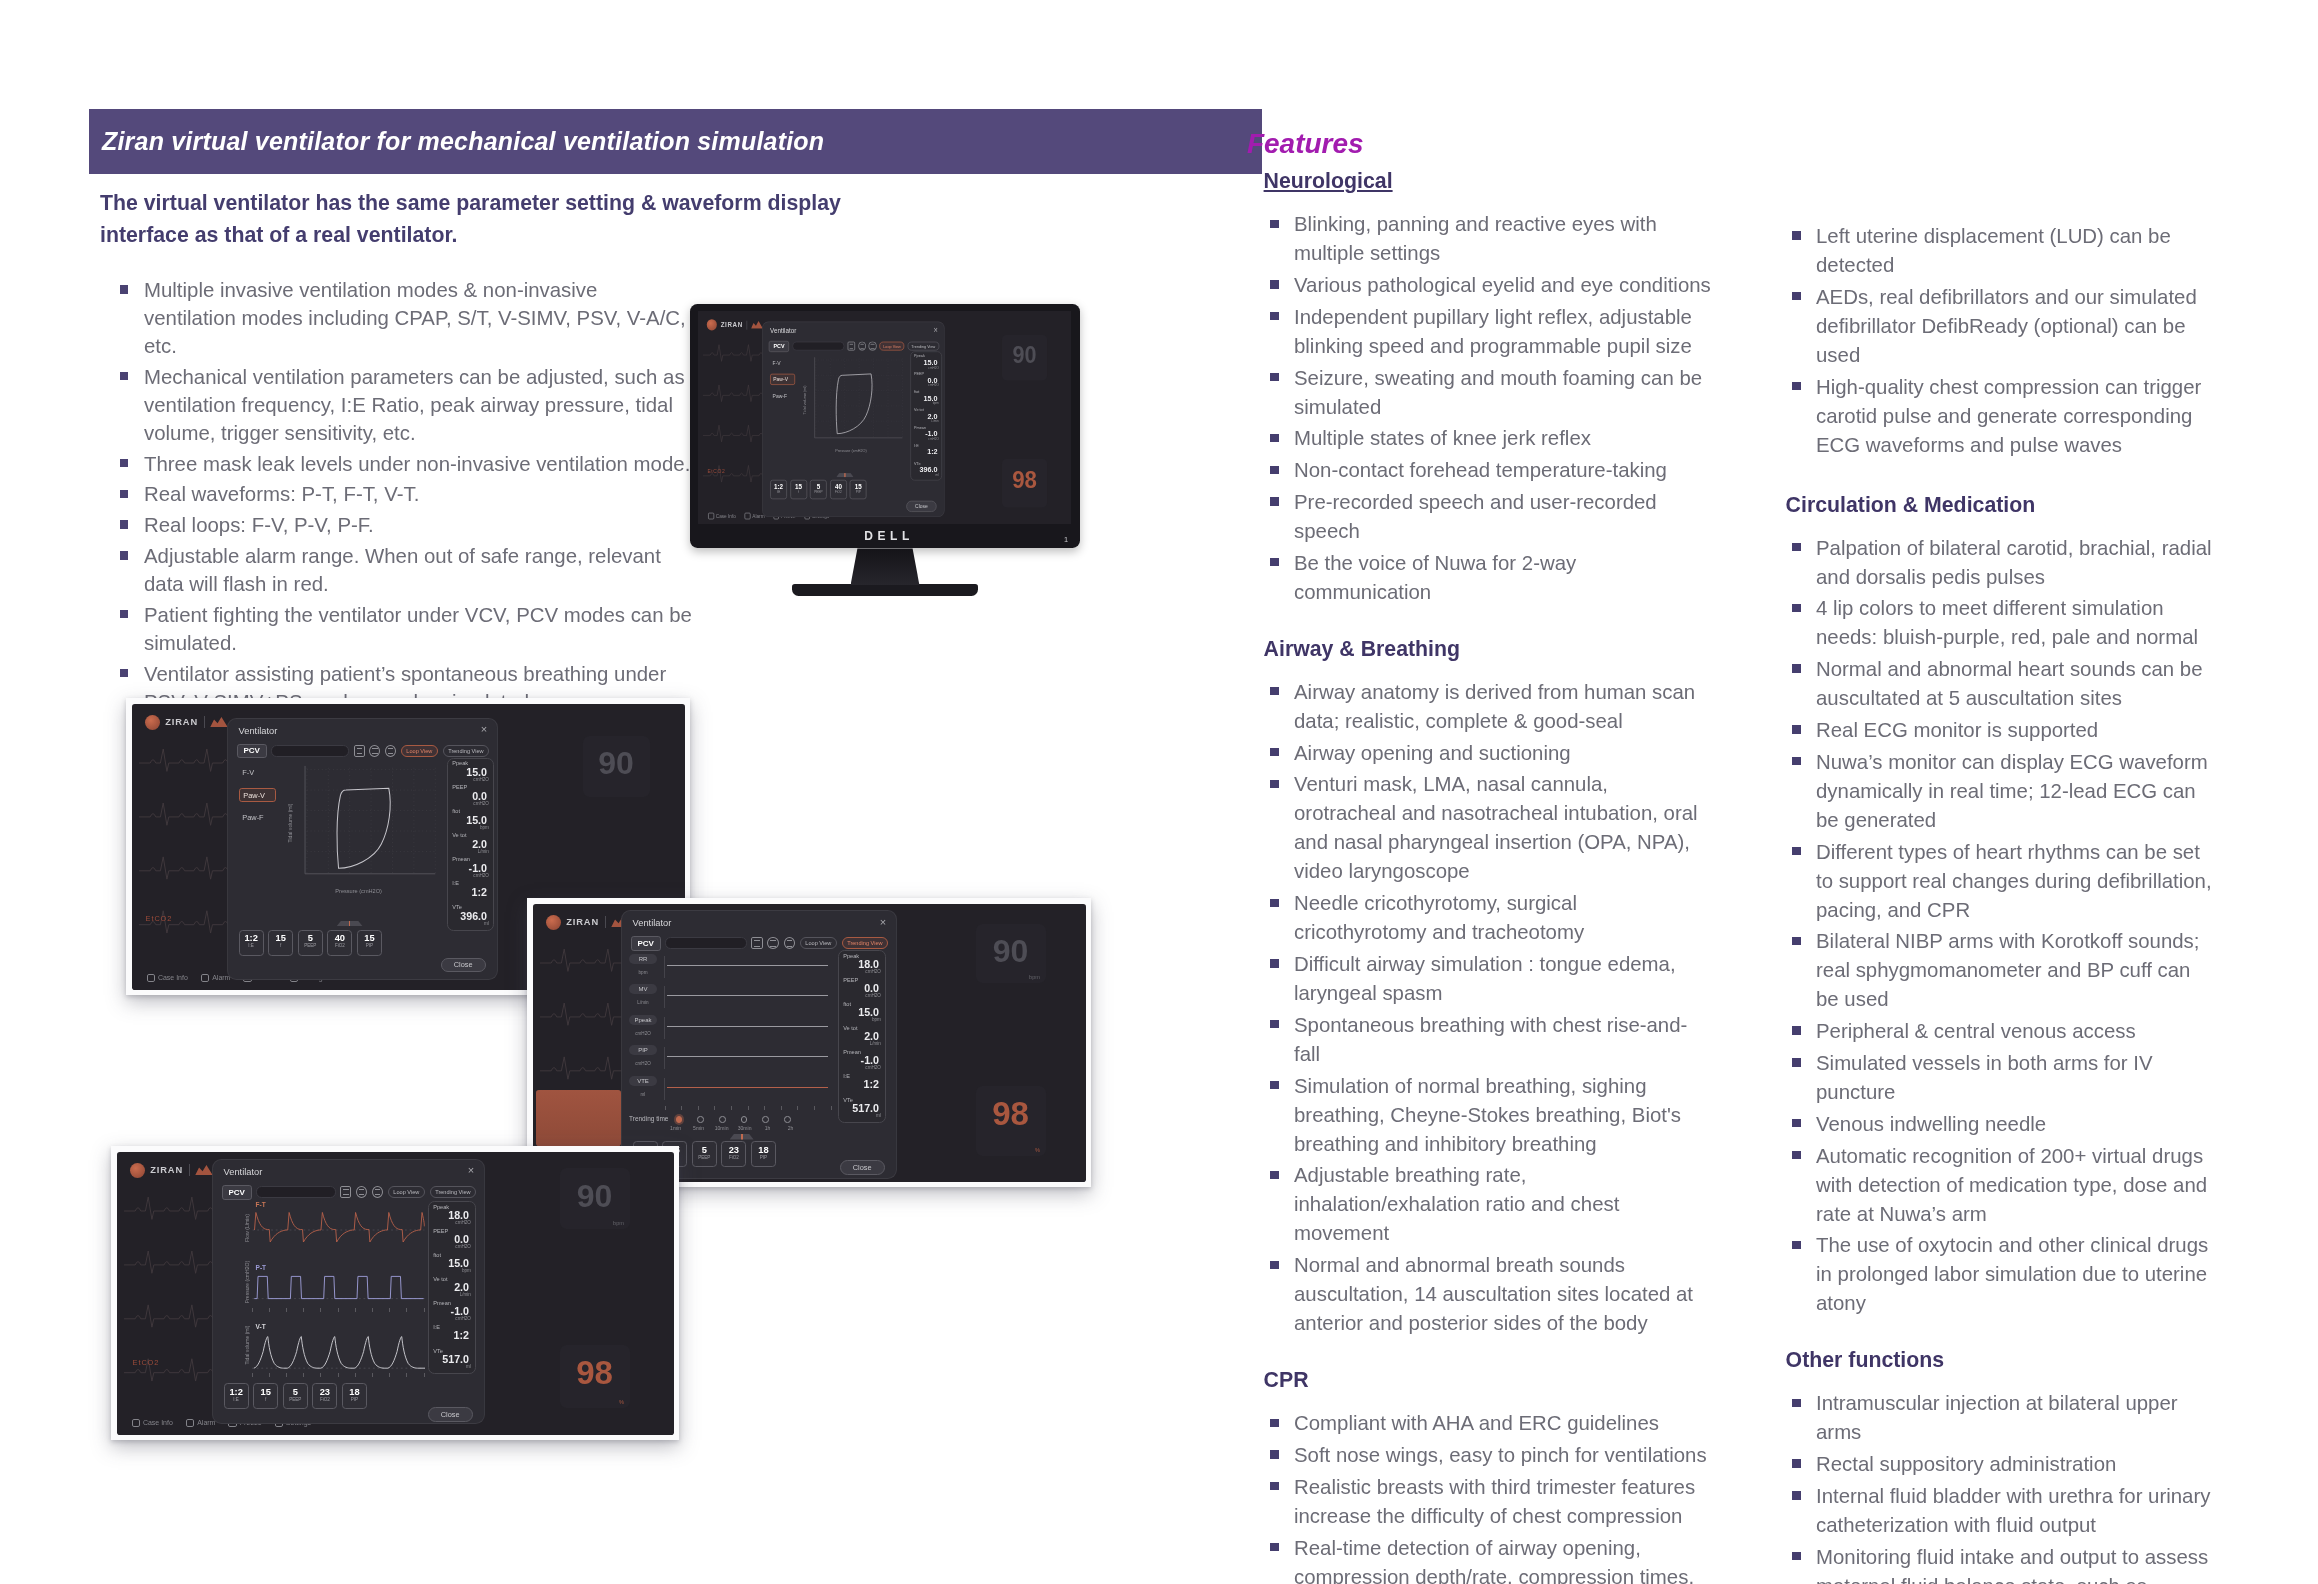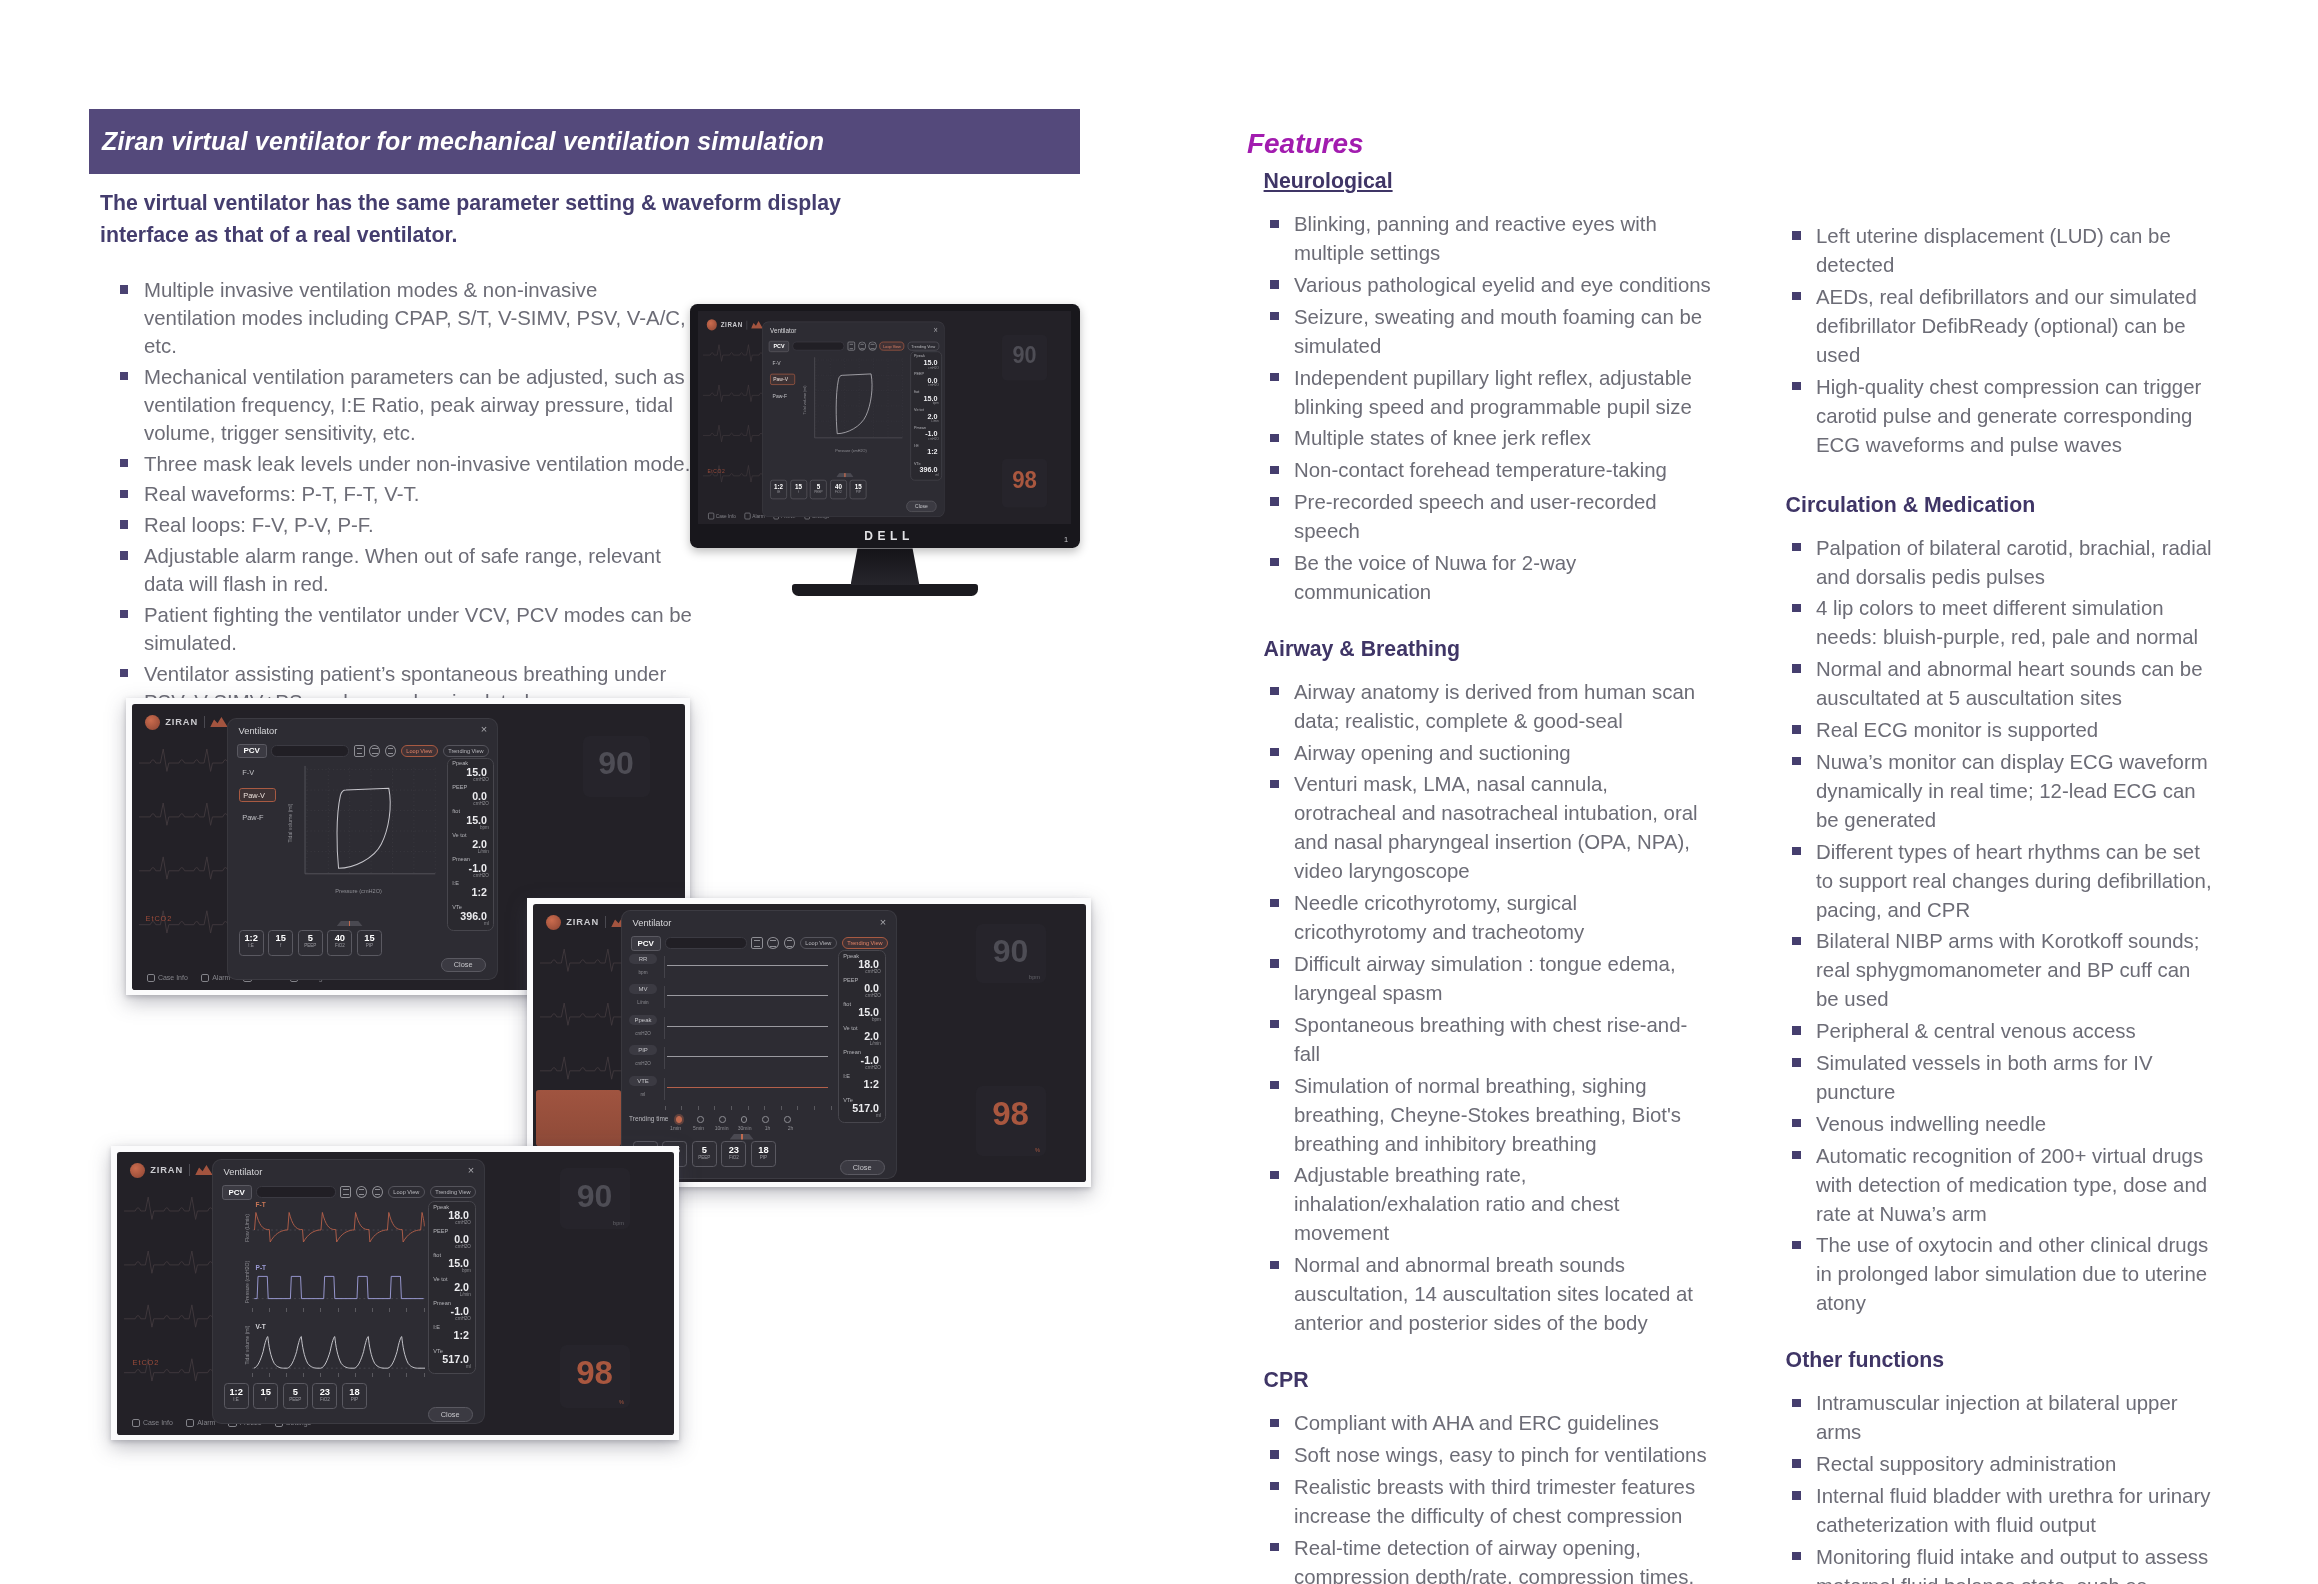--- a/index.html
+++ b/index.html
@@ -1,19 +1,19 @@
 <!DOCTYPE html>
 <html style="font-size:15px"><head>
 <meta charset="utf-8">
 <style>
   html,body{margin:0;padding:0;background:#fff;}
   body{width:2319px;height:1584px;font-family:"Liberation Sans",sans-serif;position:relative;overflow:hidden;}
 
   
-  .banner{position:absolute;left:89px;top:109px;width:991px;height:65px;background:#54497b;display:flex;align-items:center;}
+  .banner{position:absolute;left:89px;top:109px;width:1173px;height:65px;background:#54497b;display:flex;align-items:center;}
   .banner h1{margin:0 0 0 13px;font-size:25px;font-style:italic;font-weight:bold;color:#ffffff;letter-spacing:0.2px;}
   .intro{position:absolute;left:100px;top:187px;font-size:21.3px;font-weight:bold;color:#443d6e;line-height:32px;}
   .lbullets{position:absolute;left:100px;top:260px;width:608px;}
   .lbullets ul,.fcol ul{list-style:none;margin:16px;padding:0;}
   .lbullets li{position:relative;padding-left:28px;font-size:20.4px;line-height:28px;color:#6c6c76;margin-bottom:2.8px;}
   .lbullets li::before{content:"";position:absolute;left:3.7px;top:9.3px;width:8.3px;height:8.3px;background:#4a4272;}
 
   
   .fcol{position:absolute;}
   .fcol1{left:1245px;top:128px;width:482px;}
@@ -751,22 +751,22 @@
   <div class="mon-base"></div>
 </div>
 
 <div class="fcol fcol1">
   <h2 class="features-h">Features</h2>
   <h3 class="first">Neurological</h3>
   <ul>
 
   <li><span>Blinking, panning and reactive eyes with multiple settings</span></li>
       <li><span>Various pathological eyelid and eye conditions</span></li>
+      <li><span>Independent pupillary light reflex, adjustable blinking speed and programmable pupil size</span></li>
       <li><span>Seizure, sweating and mouth foaming can be simulated</span></li>
-      <li><span>Independent pupillary light reflex, adjustable blinking speed and programmable pupil size</span></li>
       <li><span>Multiple states of knee jerk reflex</span></li>
       <li><span>Non-contact forehead temperature-taking</span></li>
       <li><span>Pre-recorded speech and user-recorded speech</span></li>
       <li><span>Be the voice of Nuwa for 2-way communication</span></li>
     </ul>
   <h3>Airway &amp; Breathing</h3>
   <ul>
 
   <li><span>Airway anatomy is derived from human scan data; realistic, complete &amp; good-seal</span></li>
       <li><span>Airway opening and suctioning</span></li>

